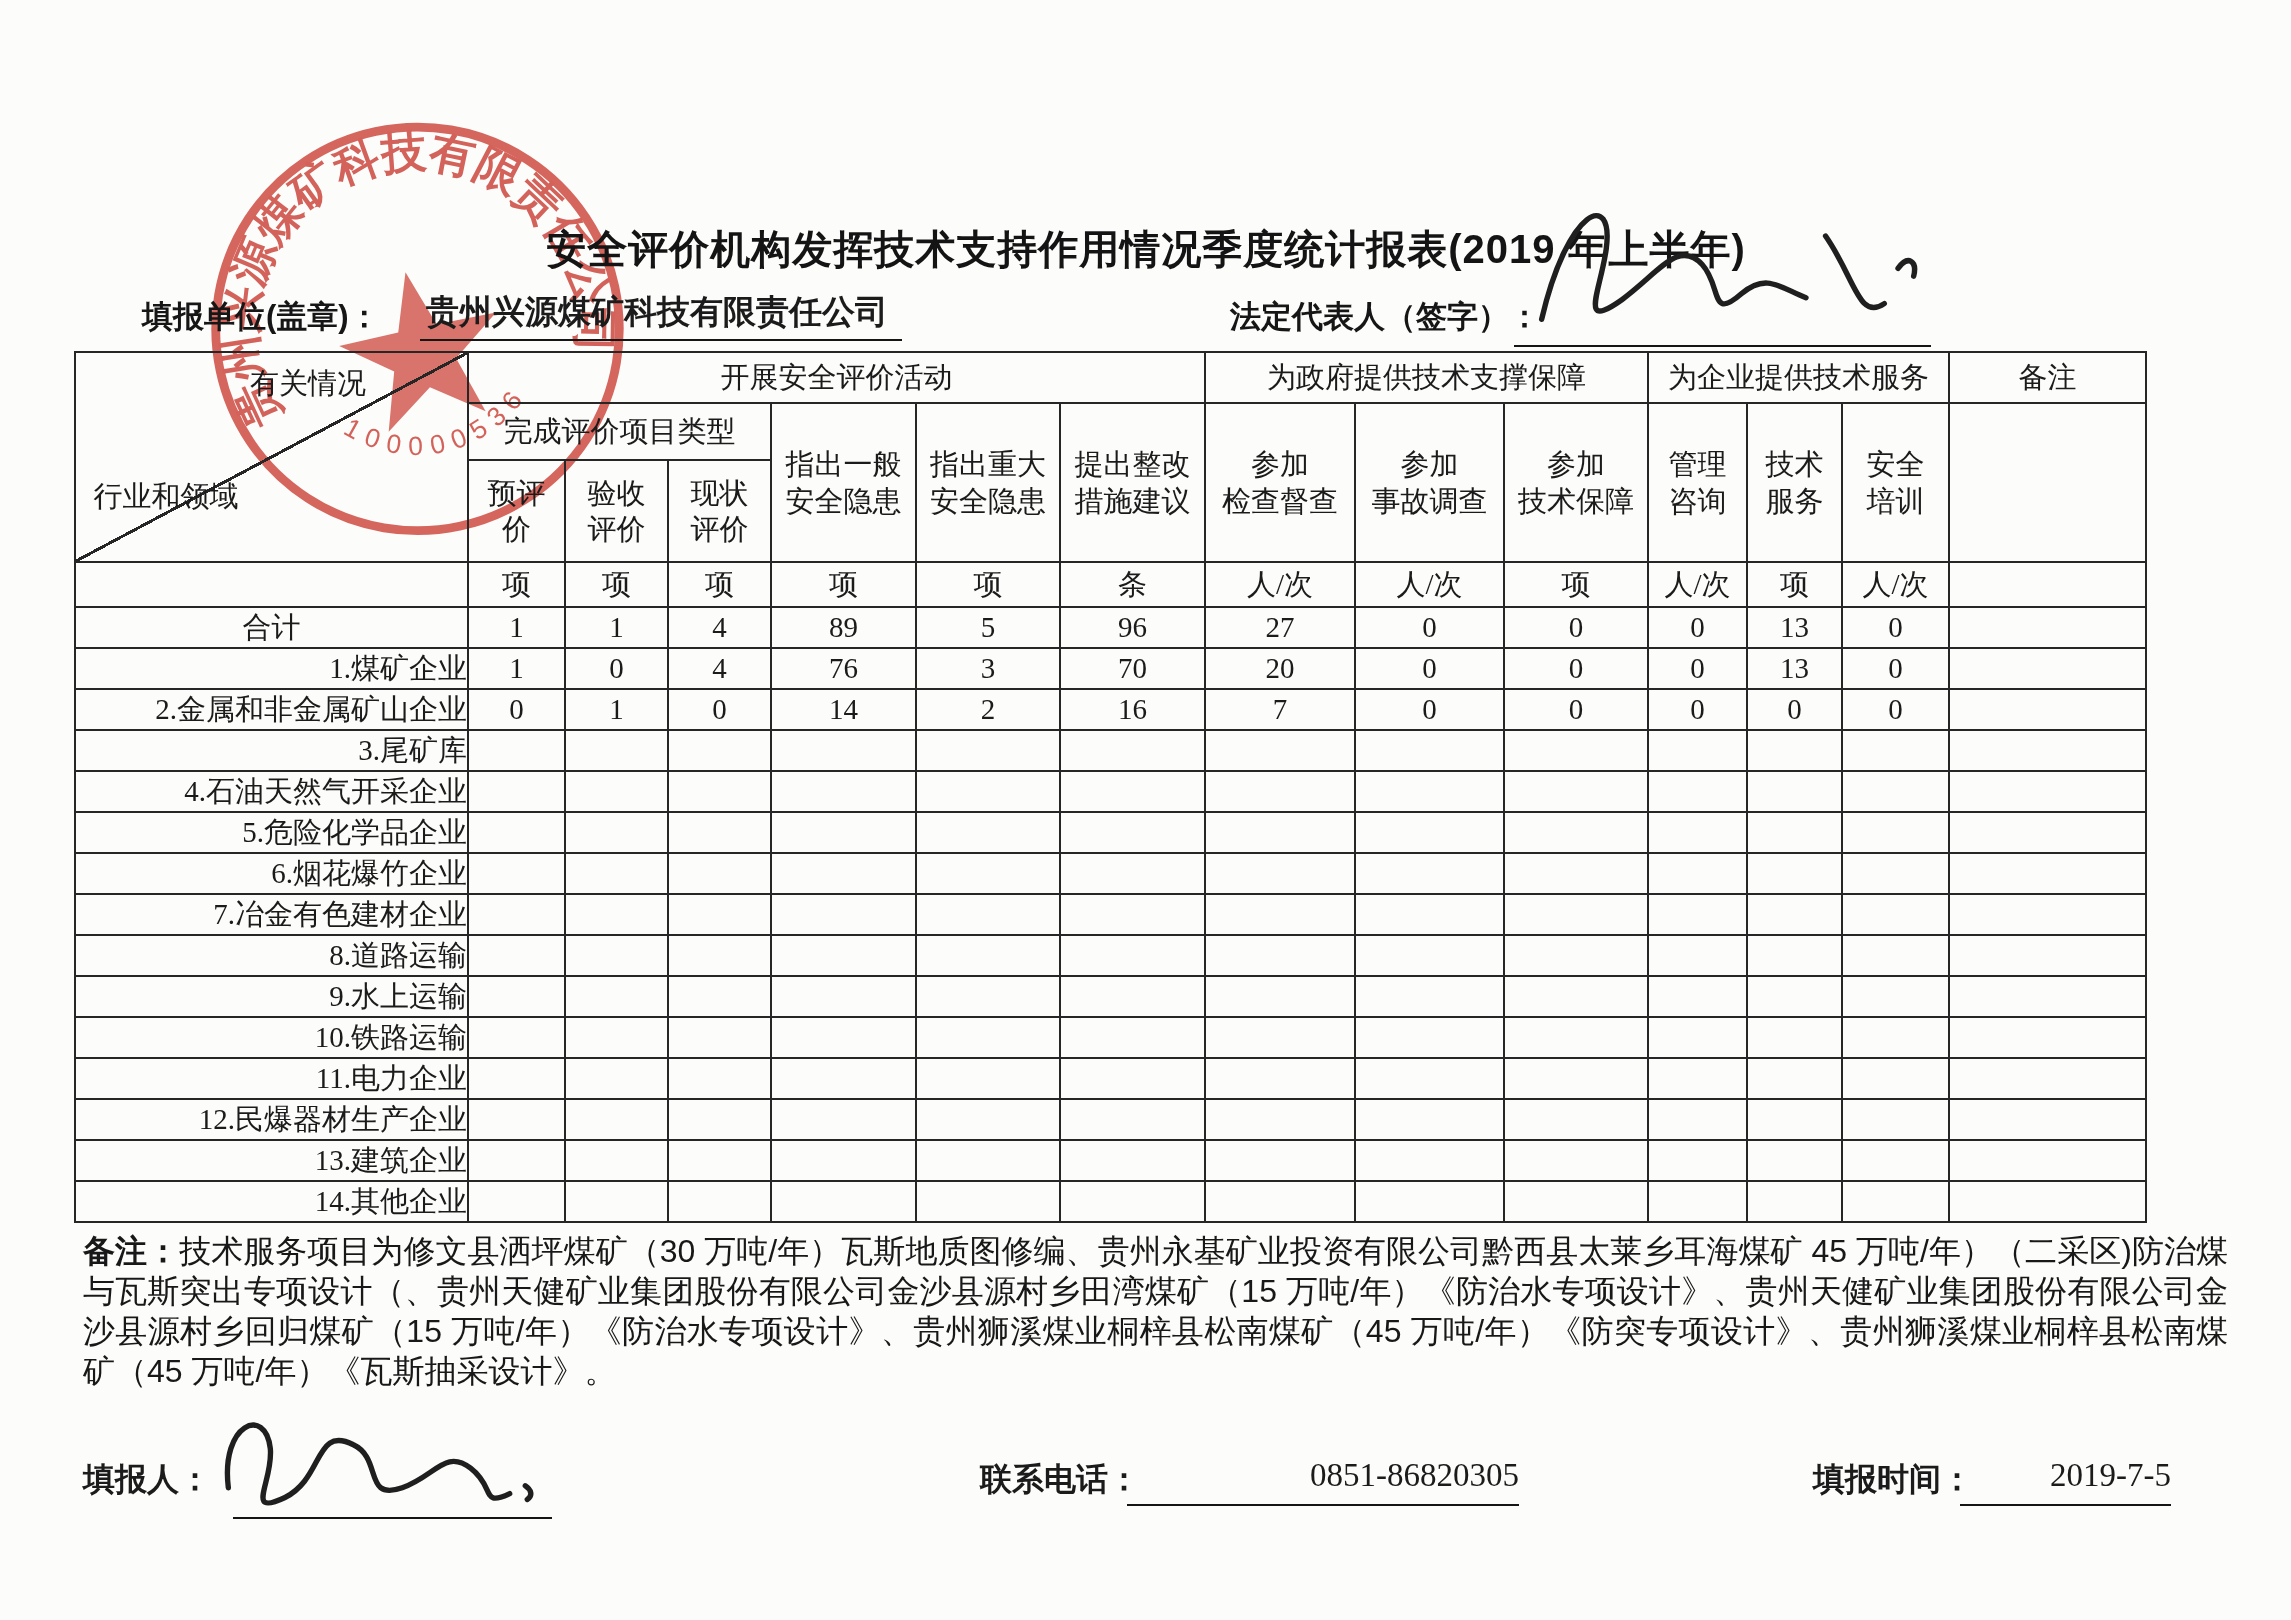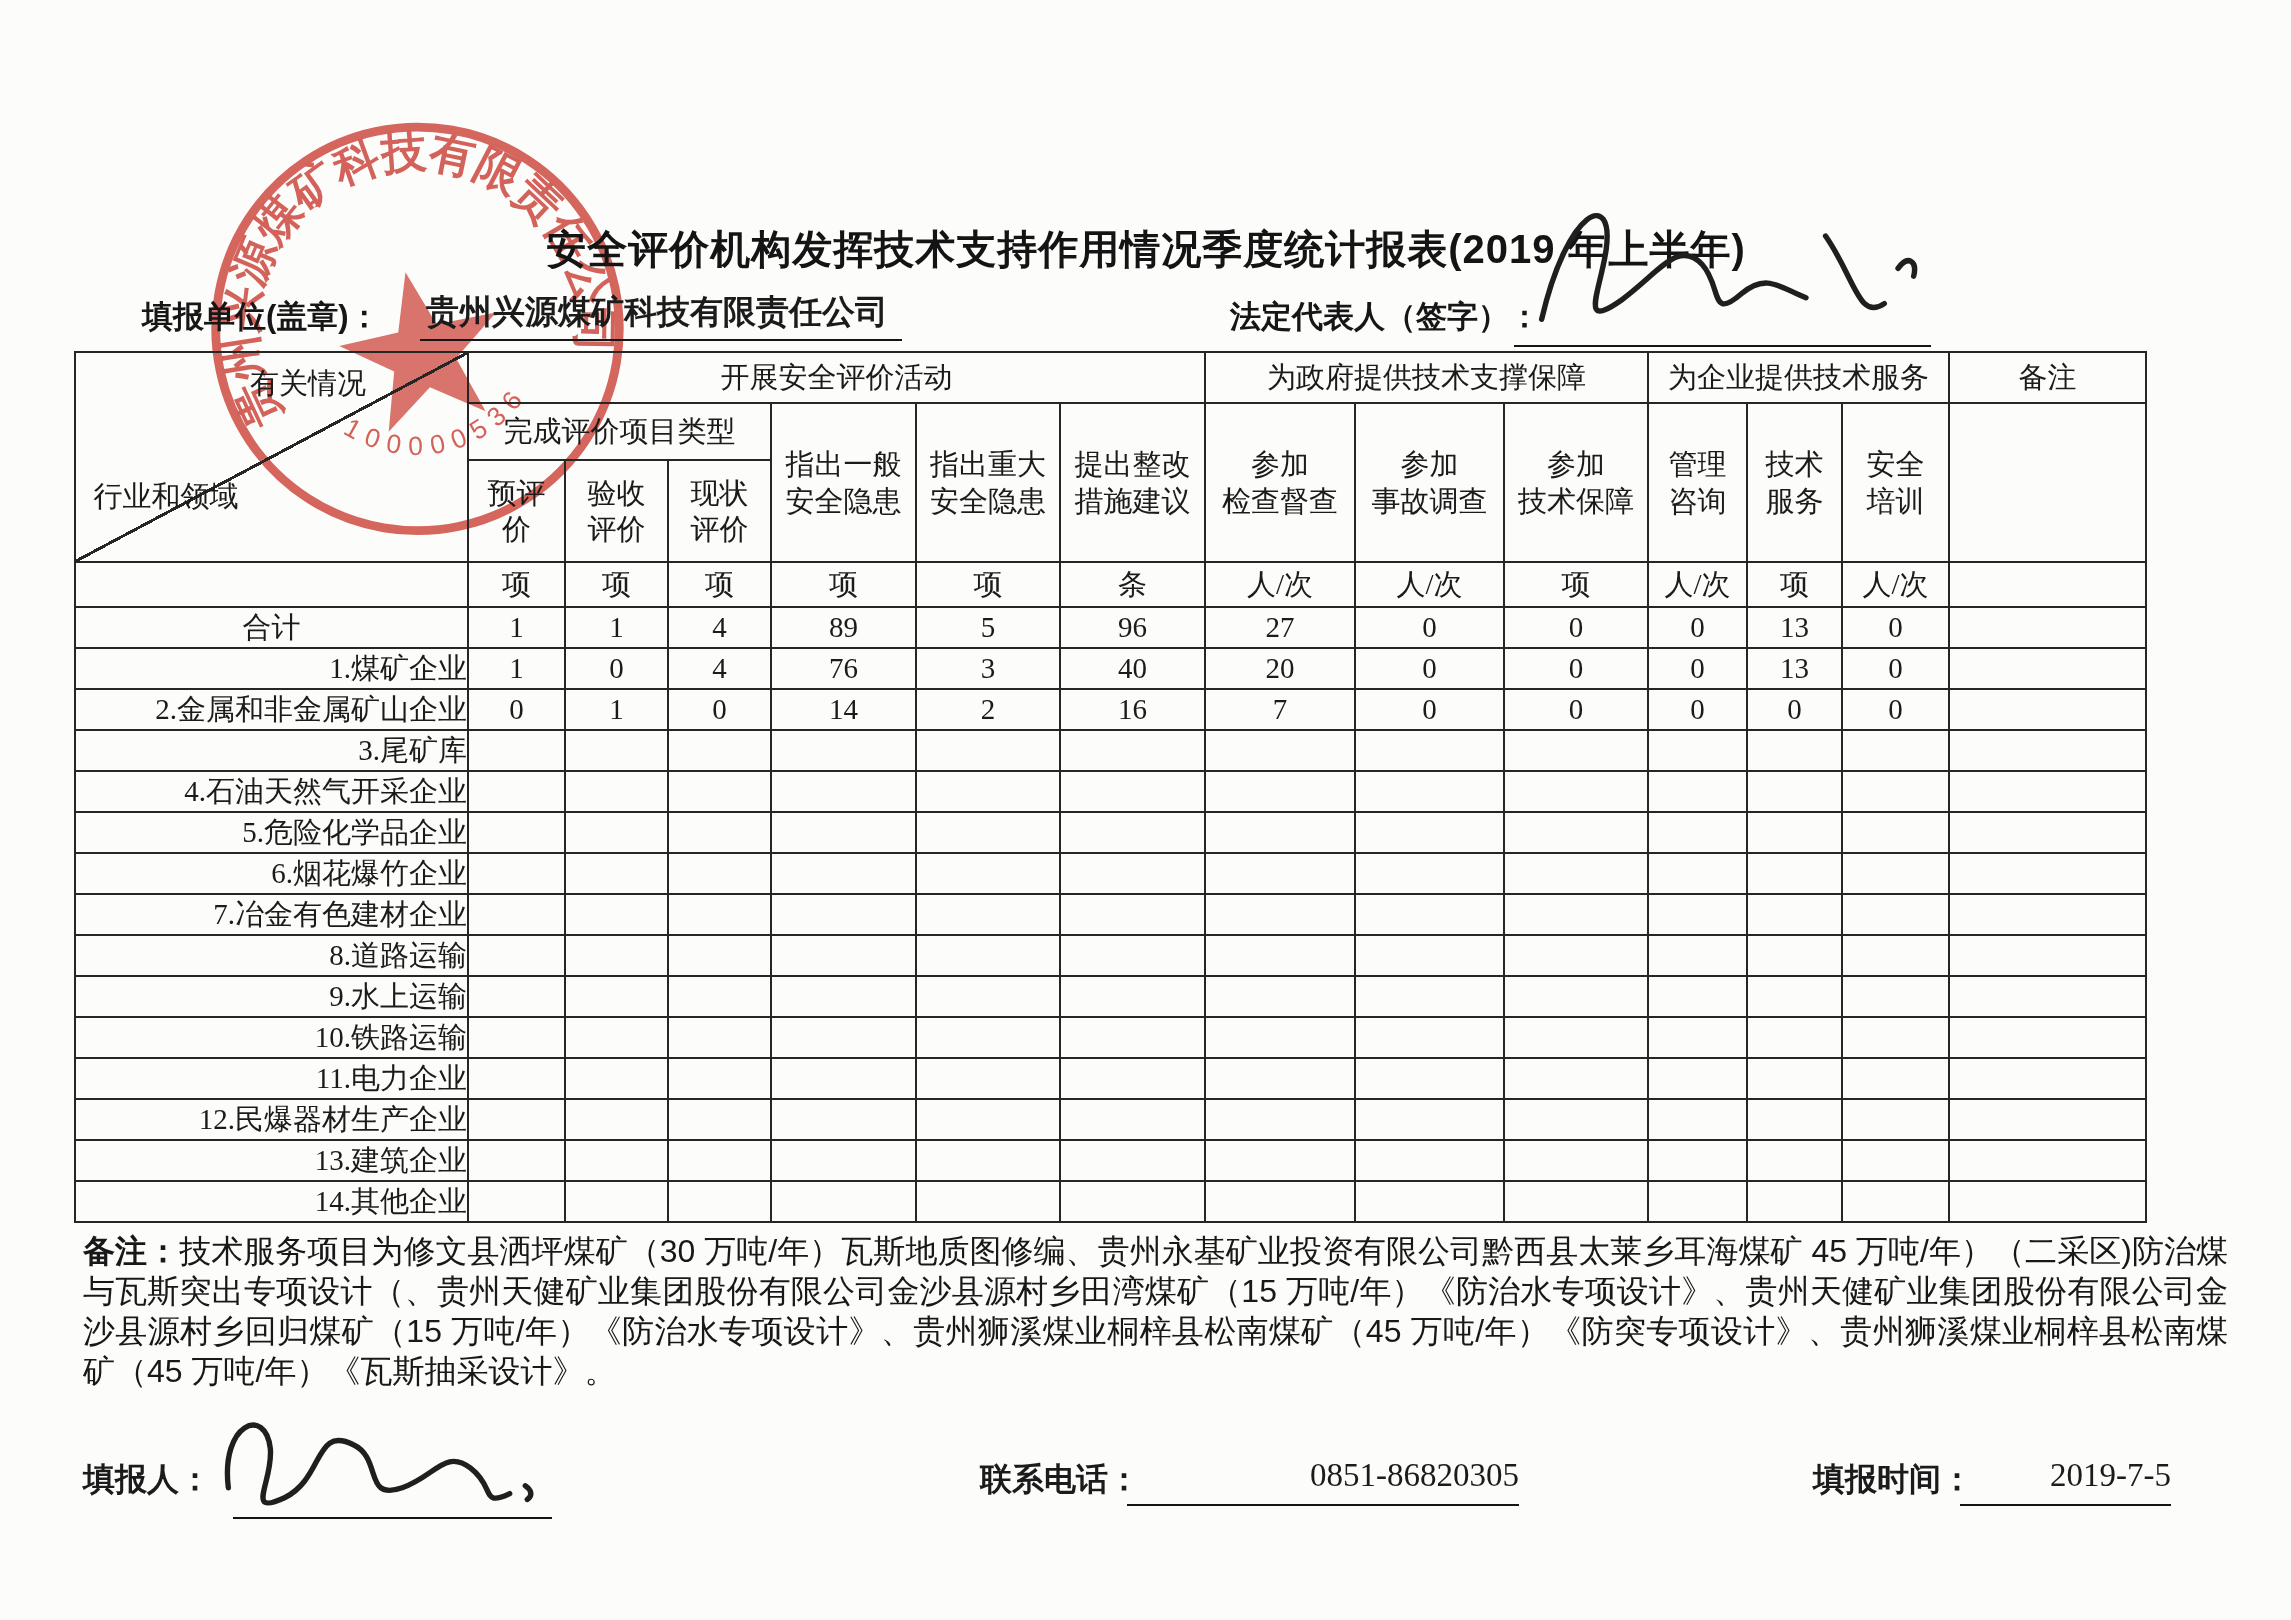--- a/index.html
+++ b/index.html
@@ -161,21 +161,21 @@
           <td>0</td>
           <td></td>
         </tr>
         <tr>
           <td class="row-label">1.煤矿企业</td>
           <td>1</td>
           <td>0</td>
           <td>4</td>
           <td>76</td>
           <td>3</td>
-          <td>40</td>
+          <td>70</td>
           <td>20</td>
           <td>0</td>
           <td>0</td>
           <td>0</td>
           <td>13</td>
           <td>0</td>
           <td></td>
         </tr>
         <tr>
           <td class="row-label">2.金属和非金属矿山企业</td>

